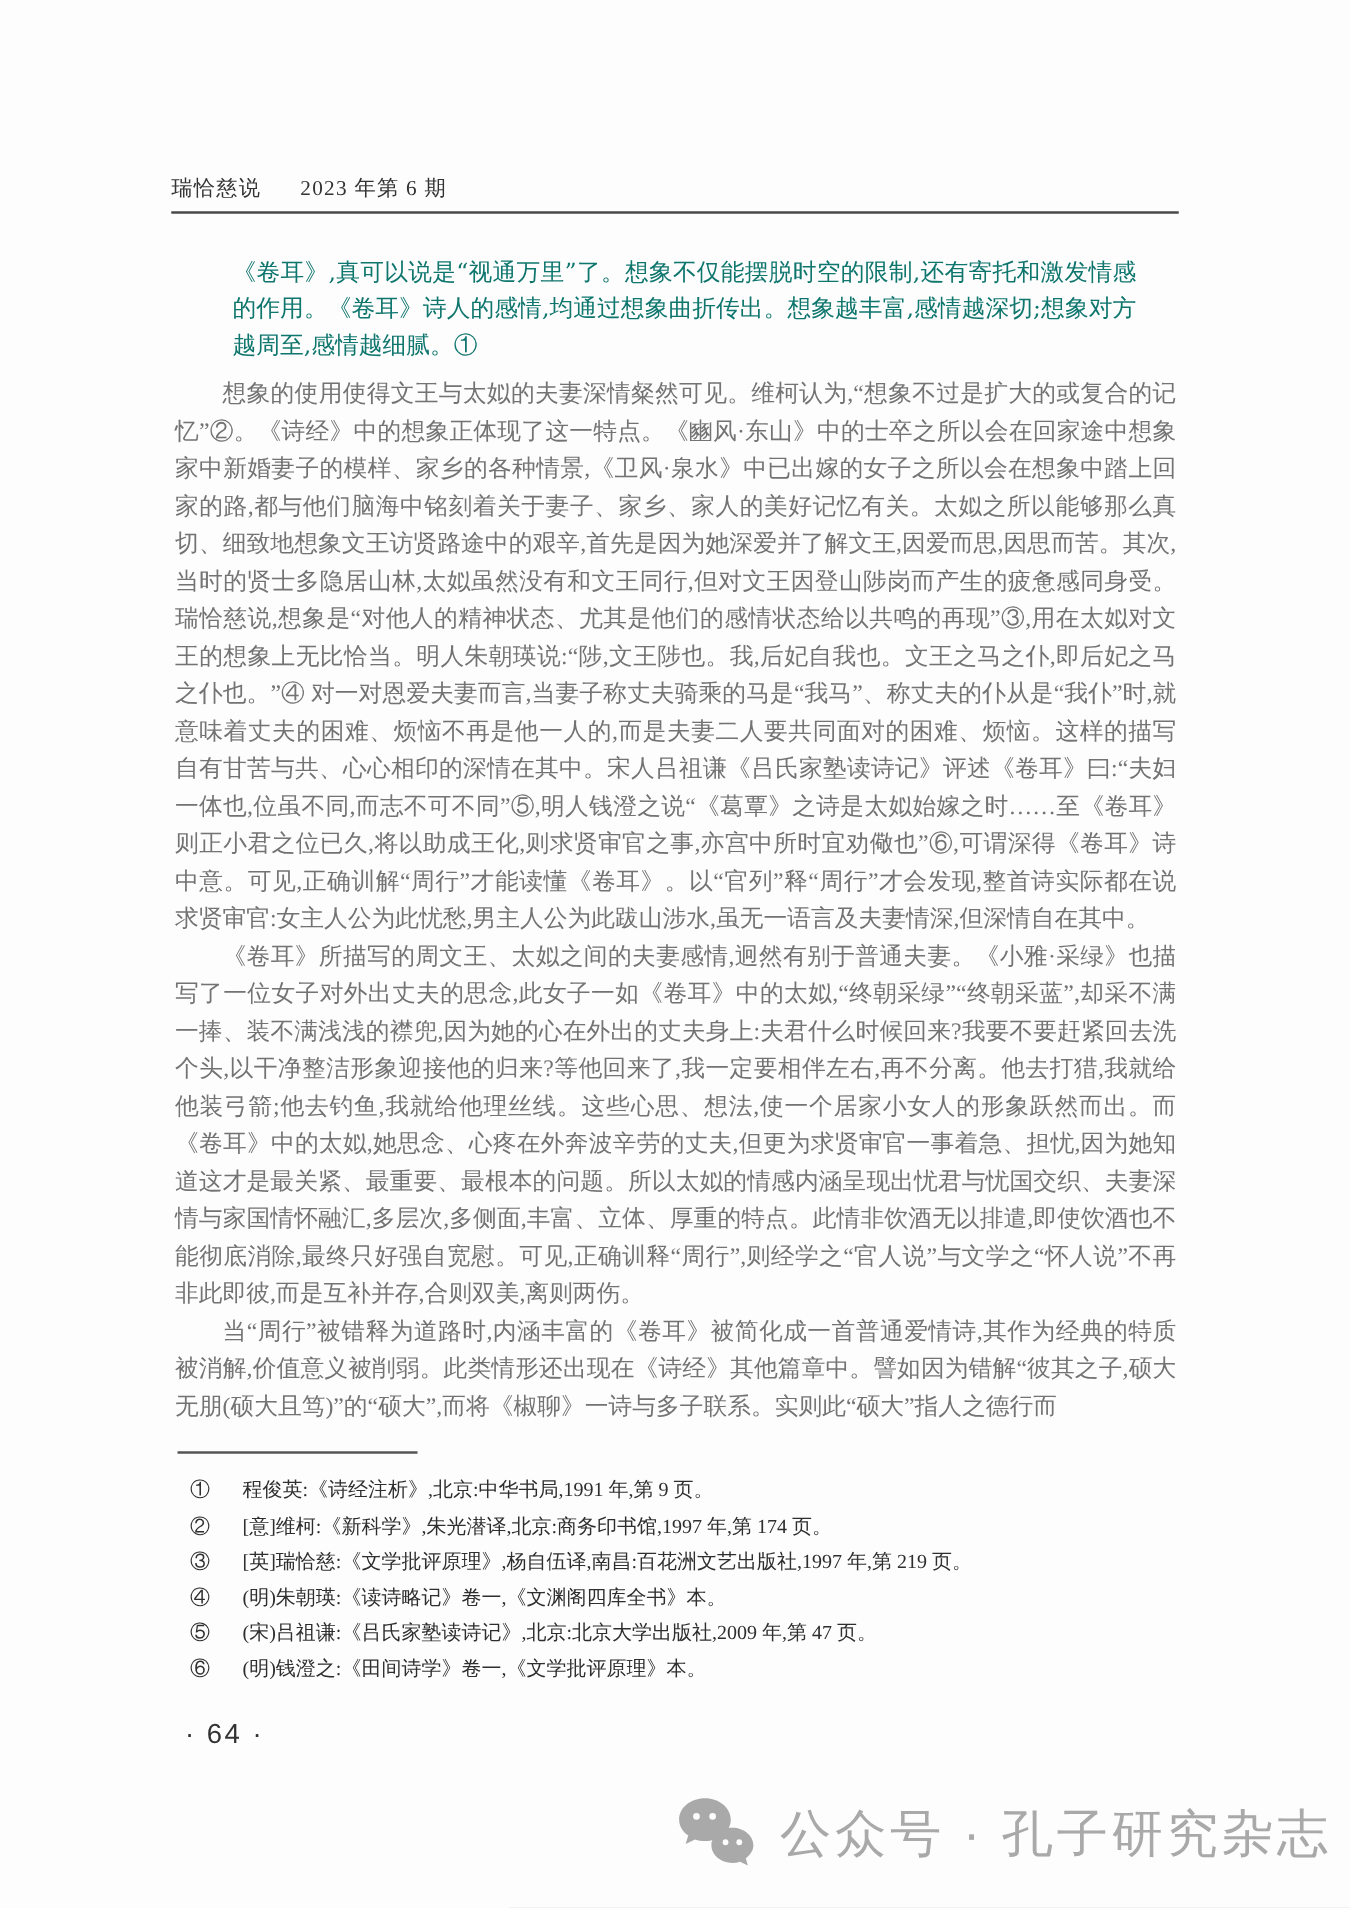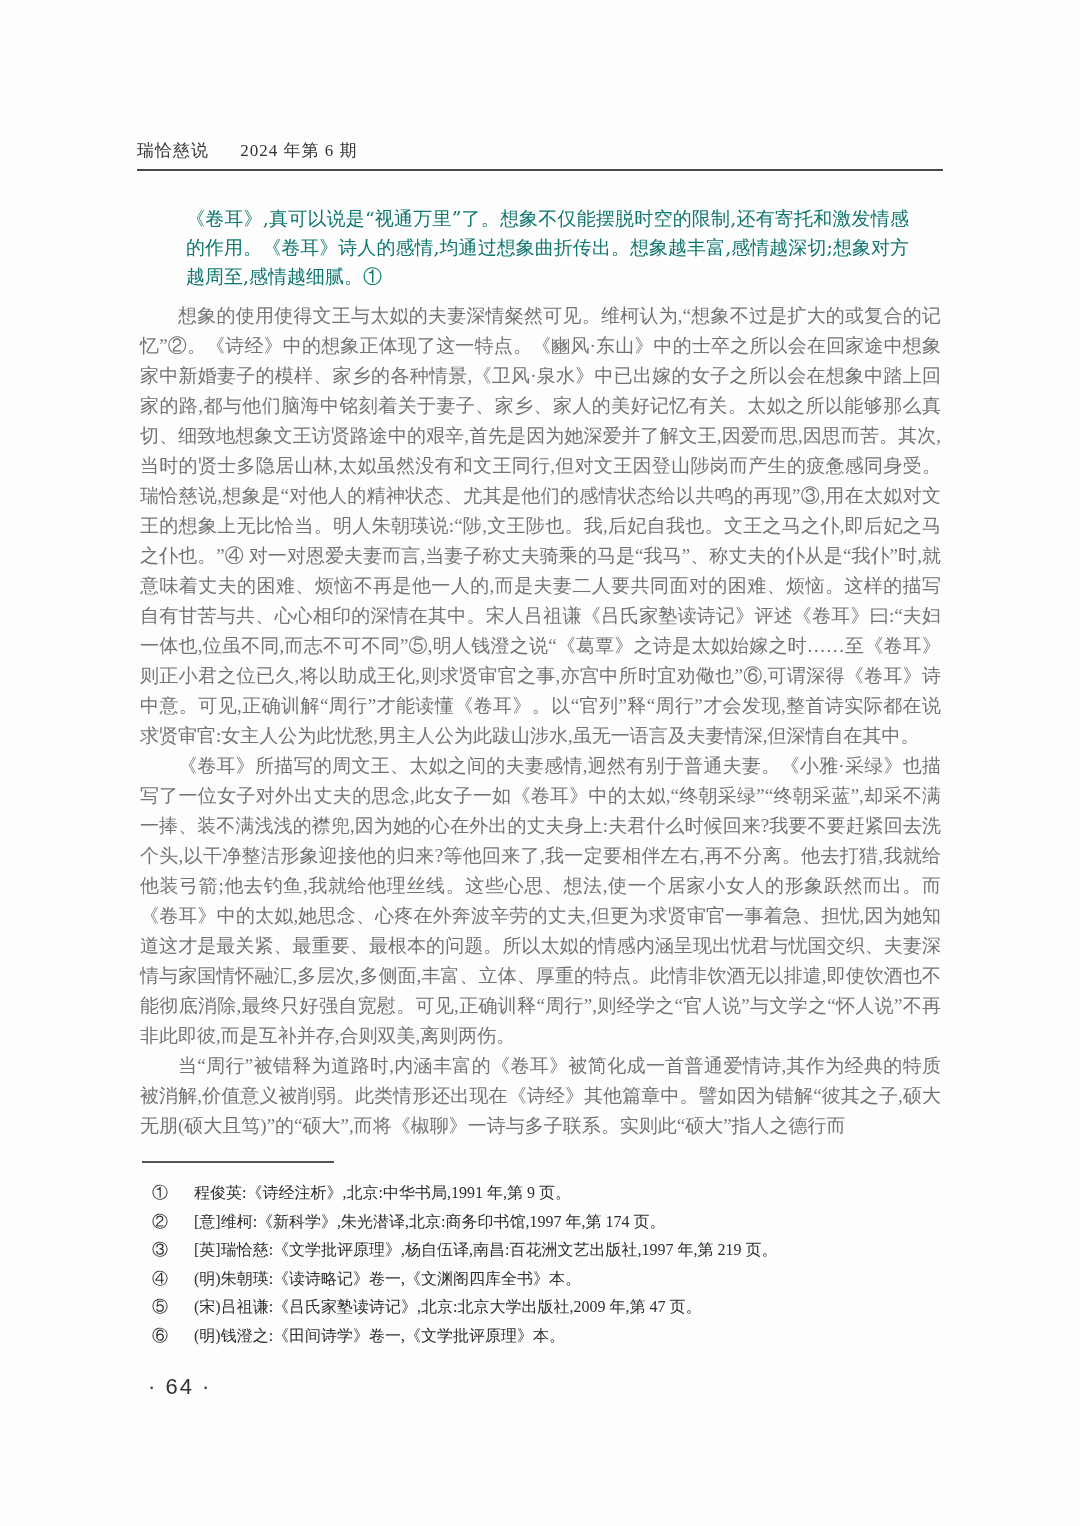--- a/index.html
+++ b/index.html
@@ -66,21 +66,21 @@
   }
   .wechat-icon{width:66px;height:62px;flex:0 0 auto;}
 </style>
 </head>
 <body>
 
 <div class="sheet">
 
   <div class="header">
     <span class="journal">瑞恰慈说</span>
-    <span class="issue">2024 年第 6 期</span>
+    <span class="issue">2023 年第 6 期</span>
   </div>
   <div class="header-rule"></div>
 
   <div class="content">
     <p class="quote">《卷耳》,真可以说是“视通万里”了。想象不仅能摆脱时空的限制,还有寄托和激发情感的作用。《卷耳》诗人的感情,均通过想象曲折传出。想象越丰富,感情越深切;想象对方越周至,感情越细腻。①</p>
 
     <p class="para">想象的使用使得文王与太姒的夫妻深情粲然可见。维柯认为,“想象不过是扩大的或复合的记忆”②。《诗经》中的想象正体现了这一特点。《豳风·东山》中的士卒之所以会在回家途中想象家中新婚妻子的模样、家乡的各种情景,《卫风·泉水》中已出嫁的女子之所以会在想象中踏上回家的路,都与他们脑海中铭刻着关于妻子、家乡、家人的美好记忆有关。太姒之所以能够那么真切、细致地想象文王访贤路途中的艰辛,首先是因为她深爱并了解文王,因爱而思,因思而苦。其次,当时的贤士多隐居山林,太姒虽然没有和文王同行,但对文王因登山陟岗而产生的疲惫感同身受。瑞恰慈说,想象是“对他人的精神状态、尤其是他们的感情状态给以共鸣的再现”③,用在太姒对文王的想象上无比恰当。明人朱朝瑛说:“陟,文王陟也。我,后妃自我也。文王之马之仆,即后妃之马之仆也。”④ 对一对恩爱夫妻而言,当妻子称丈夫骑乘的马是“我马”、称丈夫的仆从是“我仆”时,就意味着丈夫的困难、烦恼不再是他一人的,而是夫妻二人要共同面对的困难、烦恼。这样的描写自有甘苦与共、心心相印的深情在其中。宋人吕祖谦《吕氏家塾读诗记》评述《卷耳》曰:“夫妇一体也,位虽不同,而志不可不同”⑤,明人钱澄之说“《葛覃》之诗是太姒始嫁之时……至《卷耳》则正小君之位已久,将以助成王化,则求贤审官之事,亦宫中所时宜劝儆也”⑥,可谓深得《卷耳》诗中意。可见,正确训解“周行”才能读懂《卷耳》。以“官列”释“周行”才会发现,整首诗实际都在说求贤审官:女主人公为此忧愁,男主人公为此跋山涉水,虽无一语言及夫妻情深,但深情自在其中。</p>
     <p class="para">《卷耳》所描写的周文王、太姒之间的夫妻感情,迥然有别于普通夫妻。《小雅·采绿》也描写了一位女子对外出丈夫的思念,此女子一如《卷耳》中的太姒,“终朝采绿”“终朝采蓝”,却采不满一捧、装不满浅浅的襟兜,因为她的心在外出的丈夫身上:夫君什么时候回来?我要不要赶紧回去洗个头,以干净整洁形象迎接他的归来?等他回来了,我一定要相伴左右,再不分离。他去打猎,我就给他装弓箭;他去钓鱼,我就给他理丝线。这些心思、想法,使一个居家小女人的形象跃然而出。而《卷耳》中的太姒,她思念、心疼在外奔波辛劳的丈夫,但更为求贤审官一事着急、担忧,因为她知道这才是最关紧、最重要、最根本的问题。所以太姒的情感内涵呈现出忧君与忧国交织、夫妻深情与家国情怀融汇,多层次,多侧面,丰富、立体、厚重的特点。此情非饮酒无以排遣,即使饮酒也不能彻底消除,最终只好强自宽慰。可见,正确训释“周行”,则经学之“官人说”与文学之“怀人说”不再非此即彼,而是互补并存,合则双美,离则两伤。</p>
     <p class="para">当“周行”被错释为道路时,内涵丰富的《卷耳》被简化成一首普通爱情诗,其作为经典的特质被消解,价值意义被削弱。此类情形还出现在《诗经》其他篇章中。譬如因为错解“彼其之子,硕大无朋(硕大且笃)”的“硕大”,而将《椒聊》一诗与多子联系。实则此“硕大”指人之德行而</p>
 
@@ -109,14 +109,25 @@
       </div>
       <div class="footnote">
         <span class="marker">⑥</span>
         <span class="fn-text">(明)钱澄之:《田间诗学》卷一,《文学批评原理》本。</span>
       </div>
     </div>
   </div>
 
   <div class="page-number">· 64 ·</div>
 
+  <div class="watermark">
+    <svg class="wechat-icon" viewBox="0 0 100 96" xmlns="http://www.w3.org/2000/svg" aria-hidden="true">
+      <path fill="#a9a9a9" d="M36 4C18.3 4 4 15.8 4 30.3c0 8 4.4 15.2 11.3 20l-3.2 10.4 11.6-5.6c3.9 1.2 8 1.9 12.3 1.9 17.7 0 32-11.8 32-26.4S53.7 4 36 4z"></path>
+      <circle fill="#fdfdfd" cx="25.5" cy="26.5" r="4.1"></circle>
+      <circle fill="#fdfdfd" cx="45.5" cy="26.5" r="4.1"></circle>
+      <path fill="#a9a9a9" d="M70 40.5c-14.4 0-26 9.8-26 21.8 0 12.1 11.6 21.8 26 21.8 3.3 0 6.5-.5 9.4-1.5l9.8 4.7-2.7-9c5.8-4 9.5-9.8 9.5-16 0-12-11.6-21.8-26-21.8z"></path>
+      <circle fill="#fdfdfd" cx="61.5" cy="58.5" r="3.6"></circle>
+      <circle fill="#fdfdfd" cx="78.5" cy="58.5" r="3.6"></circle>
+    </svg>
+    <span class="wm-text">公众号 · 孔子研究杂志</span>
+  </div>
 
 </div>
 
 </body></html>

